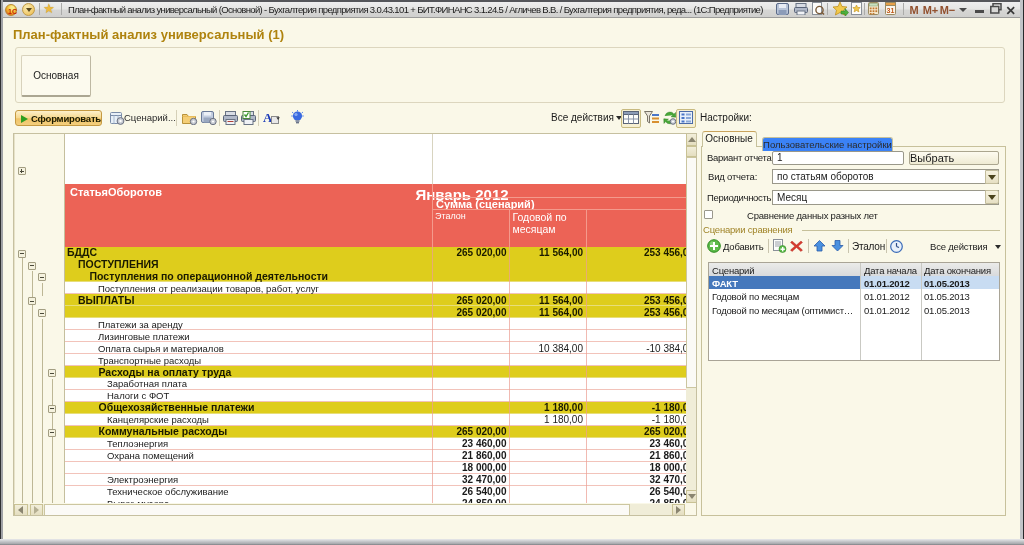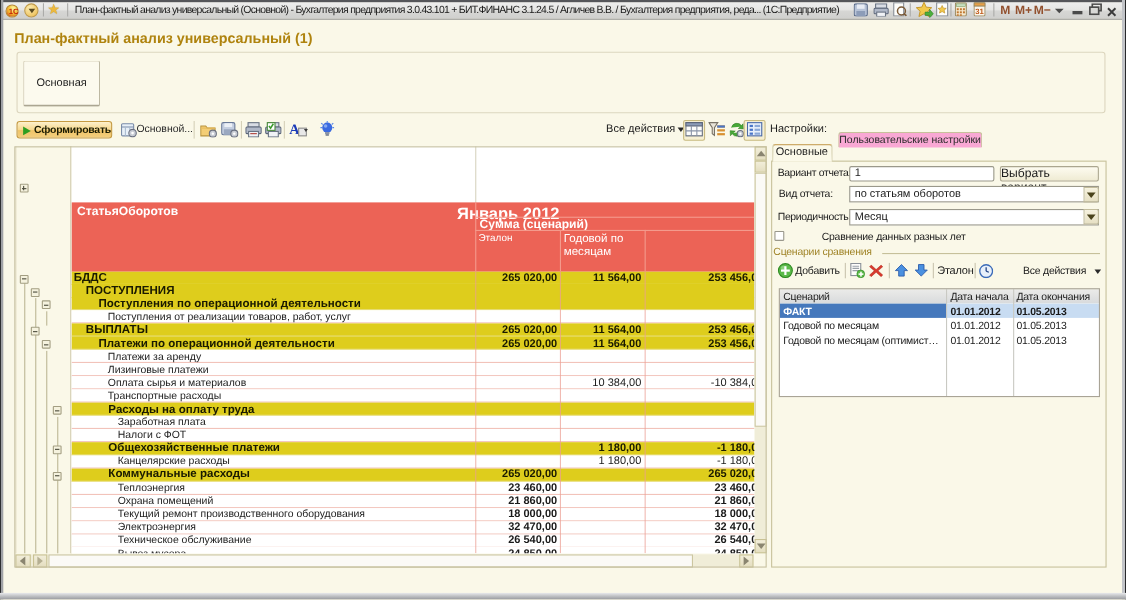--- a/index.html
+++ b/index.html
@@ -135,21 +135,21 @@
   </div>
 <div id="toolbar1">
     <svg class="abs" style="left:110px;top:111px" width="15" height="14" viewBox="0 0 15 14">
       <rect x="0.5" y="1.5" width="11" height="11" rx="1" fill="#E8F0F8" stroke="#7A8CA8"></rect>
       <line x1="0.5" y1="4.5" x2="11.5" y2="4.5" stroke="#7A8CA8"></line>
       <line x1="4" y1="4.5" x2="4" y2="12.5" stroke="#AABBD0"></line>
       <line x1="8" y1="4.5" x2="8" y2="12.5" stroke="#AABBD0"></line>
       <circle cx="10.5" cy="10" r="3.4" fill="#C8CCD4" stroke="#6A7080"></circle>
       <circle cx="10.5" cy="10" r="1.2" fill="#FFF"></circle>
     </svg>
-    <div class="tbtxt" style="left:124px;top:112px;color:#2A2A2A;font-size:9.5px">Основной...</div>
+    <div class="tbtxt" style="left:124px;top:112px;color:#2A2A2A;font-size:9.5px">Сценарий...</div>
     <div class="tbsep" style="left:176px"></div>
     <svg class="abs" style="left:182px;top:111px" width="16" height="14" viewBox="0 0 16 14">
       <path d="M0.5 3.5 L0.5 12.5 L13.5 12.5 L13.5 5.5 L6.5 5.5 L5 3.5 Z" fill="#F4CE76" stroke="#B8923A"></path>
       <path d="M0.5 5.5 L13.5 5.5" stroke="#E8BC5C"></path>
       <circle cx="11.5" cy="10.5" r="3.2" fill="#C8CCD4" stroke="#6A7080"></circle>
       <circle cx="11.5" cy="10.5" r="1.1" fill="#FFF"></circle>
     </svg>
     <svg class="abs" style="left:201px;top:111px" width="16" height="14" viewBox="0 0 16 14">
       <rect x="0.5" y="0.5" width="12" height="11" rx="1.5" fill="#C4CEE0" stroke="#6A7A98"></rect>
       <rect x="3" y="1" width="7" height="3.5" fill="#ECF0F6"></rect>
@@ -296,21 +296,20 @@
         <div class="row wr" style="top:149.35px">
           <span style="left:33.5px">Поступления от реализации товаров, работ, услуг</span>
         </div>
         <div class="row yr" style="top:161.3px">
           <span style="left:13.5px">ВЫПЛАТЫ</span>
           <span class="n1">265 020,00</span>
           <span class="n2 b">11 564,00</span>
           <span class="n3 b">253 456,00</span>
         </div>
         <div class="row yr" style="top:173.25px">
-          <span style="left:25px">Платежи по операционной деятельности</span>
           <span class="n1">265 020,00</span>
           <span class="n2 b">11 564,00</span>
           <span class="n3 b">253 456,00</span>
         </div>
         <div class="row wr" style="top:185.2px">
           <span style="left:33.5px">Платежи за аренду</span>
         </div>
         <div class="row wr" style="top:197.15px">
           <span style="left:33.5px">Лизинговые платежи</span>
         </div>
@@ -350,21 +349,20 @@
           <span style="left:42.5px">Теплоэнергия</span>
           <span class="n1">23 460,00</span>
           <span class="n3 b">23 460,00</span>
         </div>
         <div class="row wr" style="top:316.65px">
           <span style="left:42.5px">Охрана помещений</span>
           <span class="n1">21 860,00</span>
           <span class="n3 b">21 860,00</span>
         </div>
         <div class="row wr" style="top:328.6px">
-          <span style="left:42.5px">Текущий ремонт производственного оборудования</span>
           <span class="n1">18 000,00</span>
           <span class="n3 b">18 000,00</span>
         </div>
         <div class="row wr" style="top:340.55px">
           <span style="left:42.5px">Электроэнергия</span>
           <span class="n1">32 470,00</span>
           <span class="n3 b">32 470,00</span>
         </div>
         <div class="row wr" style="top:352.5px">
           <span style="left:42.5px">Техническое обслуживание</span>
@@ -399,21 +397,21 @@
       <div class="sthumb" style="left:31px;top:370.5px;width:586px;height:12px"></div>
       <div class="sbtn" style="left:658.5px;top:370.5px;width:13.5px;height:12px"></div>
       <div class="abs" style="left:662.5px;top:373px;width:0;height:0;border-top:4px solid transparent;border-bottom:4px solid transparent;border-left:5px solid #8A8570"></div>
       <div class="abs" style="left:672.5px;top:370.5px;width:11.5px;height:12px;background:#FAF8E8"></div>
     </div>
 <div class="abs" style="left:0;top:0;width:684px;height:383px;border:1px solid #C6C0A0;box-sizing:border-box"></div>
   </div>
 
 <div id="settings">
     <div class="abs" style="left:701px;top:146px;width:305px;height:369.5px;border:1px solid #C7C19B;box-sizing:border-box"></div>
-    <div class="abs" style="left:762px;top:120px;width:131px;height:14px;background:#f9a8d4;border:1px solid #C7C19B;border-bottom:none;border-radius:3px 3px 0 0;box-sizing:border-box;font-size:9.5px;color:#2A2A2A;text-align:left;line-height:13px;white-space:nowrap">Пользовательские настройки</div>
+    <div class="abs" style="left:762px;top:137px;width:131px;height:14px;background:#3b82f6;border:1px solid #C7C19B;border-bottom:none;border-radius:3px 3px 0 0;box-sizing:border-box;font-size:9.5px;color:#2A2A2A;text-align:center;line-height:13px;white-space:nowrap">Пользовательские настройки</div>
     <div class="abs" style="left:701.5px;top:131px;width:55px;height:16px;background:#FBF9E9;border:1px solid #C7C19B;border-top:1px solid #C9A35C;border-bottom:none;border-radius:3px 3px 0 0;box-sizing:border-box;font-size:10px;color:#1A1A1A;text-align:center;line-height:14px">Основные</div>
     <div class="lab" style="left:707px;top:152px;letter-spacing:-0.3px">Вариант отчета:</div>
     <div class="inp" style="left:772px;top:150.5px;width:132px;height:14px;line-height:12px;padding-left:4px;border-radius:2px">1</div>
     <div class="sbt" style="left:909px;top:150.5px;width:90px;height:14px;line-height:13px">Выбрать вариант...</div>
     <div class="lab" style="left:708px;top:171px">Вид отчета:</div>
     <div class="inp" style="left:772px;top:169px;width:227px;height:15px;line-height:14px;padding-left:4px">по статьям оборотов</div>
     <div class="abs" style="left:985px;top:169.5px;width:13.5px;height:14px;background:linear-gradient(#F6F2DE,#E6E0C4);border:1px solid #C2BC9C;border-radius:0 2px 2px 0;box-sizing:border-box"></div>
     <div class="abs" style="left:988px;top:174.5px;width:0;height:0;border-top:5px solid #4A431C;border-left:4px solid transparent;border-right:4px solid transparent"></div>
     <div class="lab" style="left:707px;top:191.5px;letter-spacing:-0.3px">Периодичность:</div>
     <div class="inp" style="left:772px;top:189.5px;width:227px;height:15px;line-height:14px;padding-left:4px">Месяц</div>

